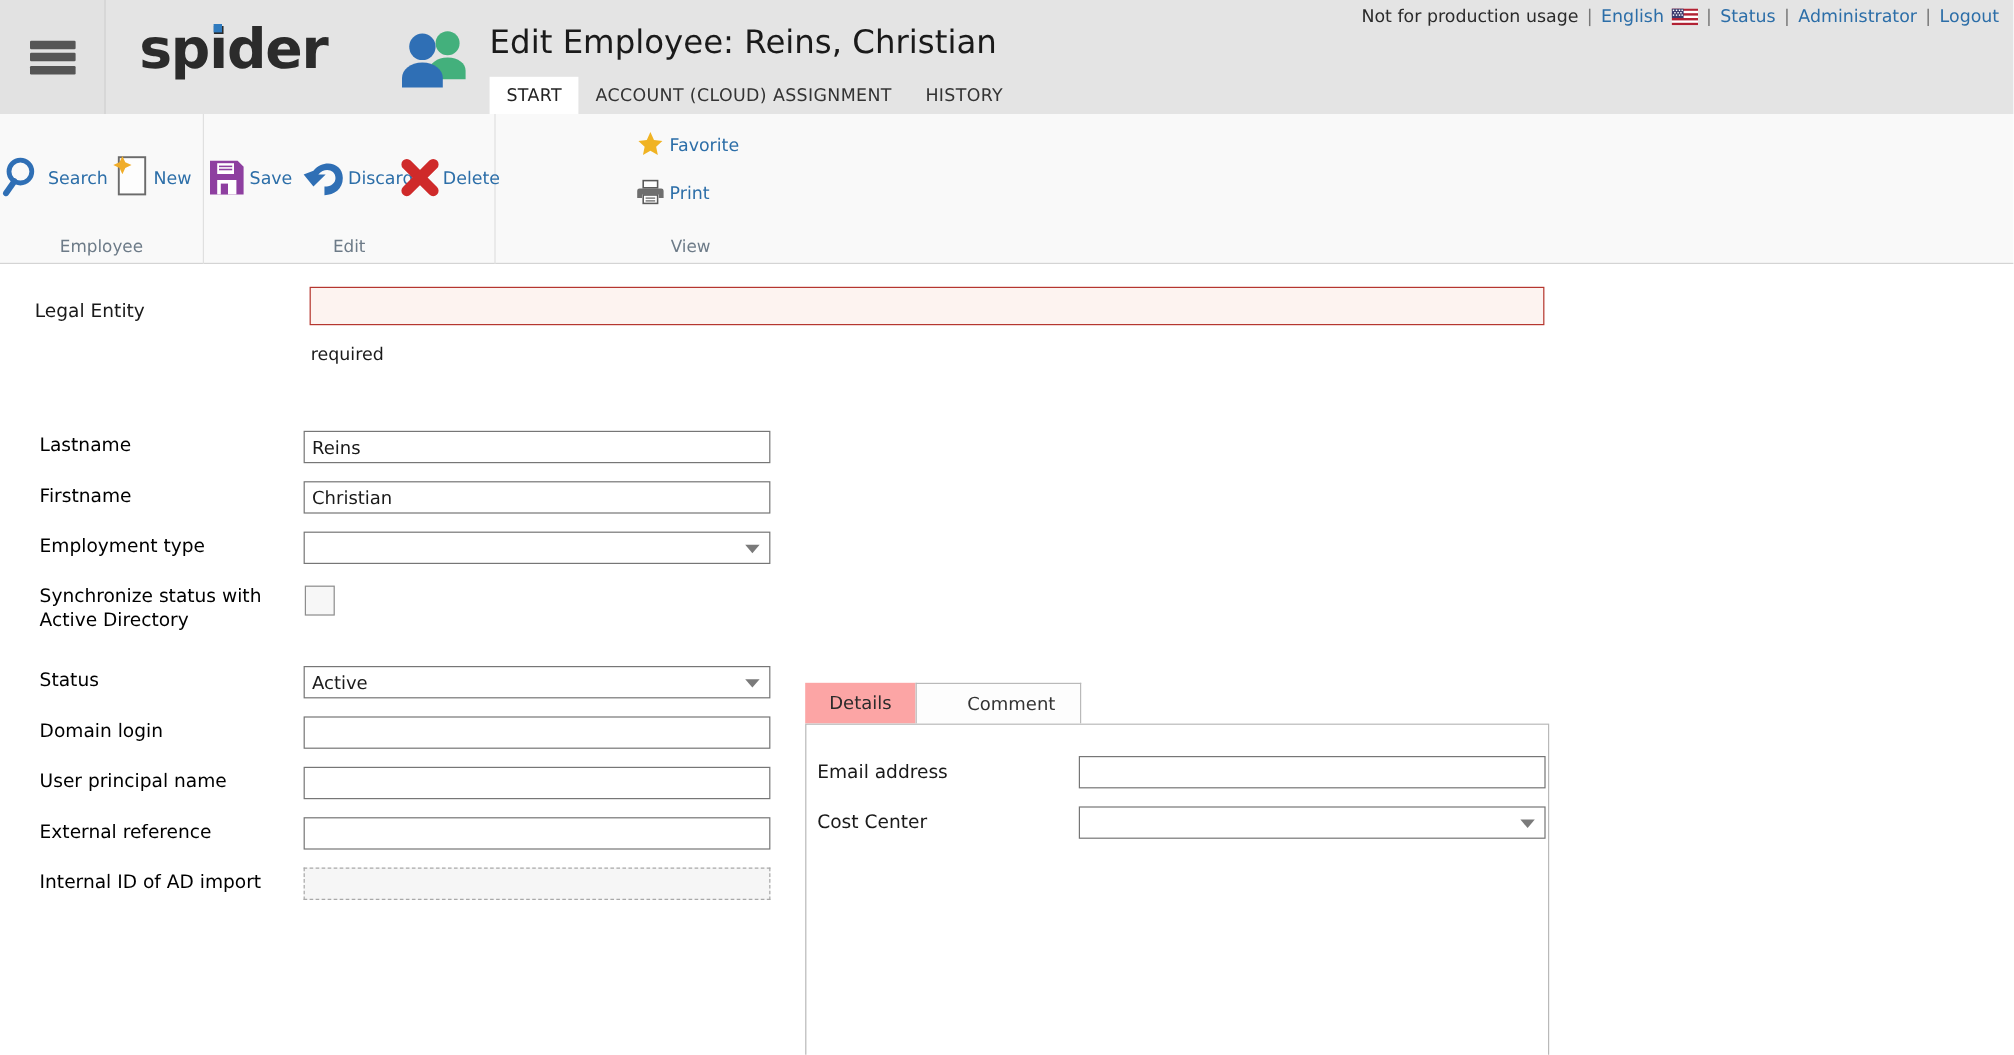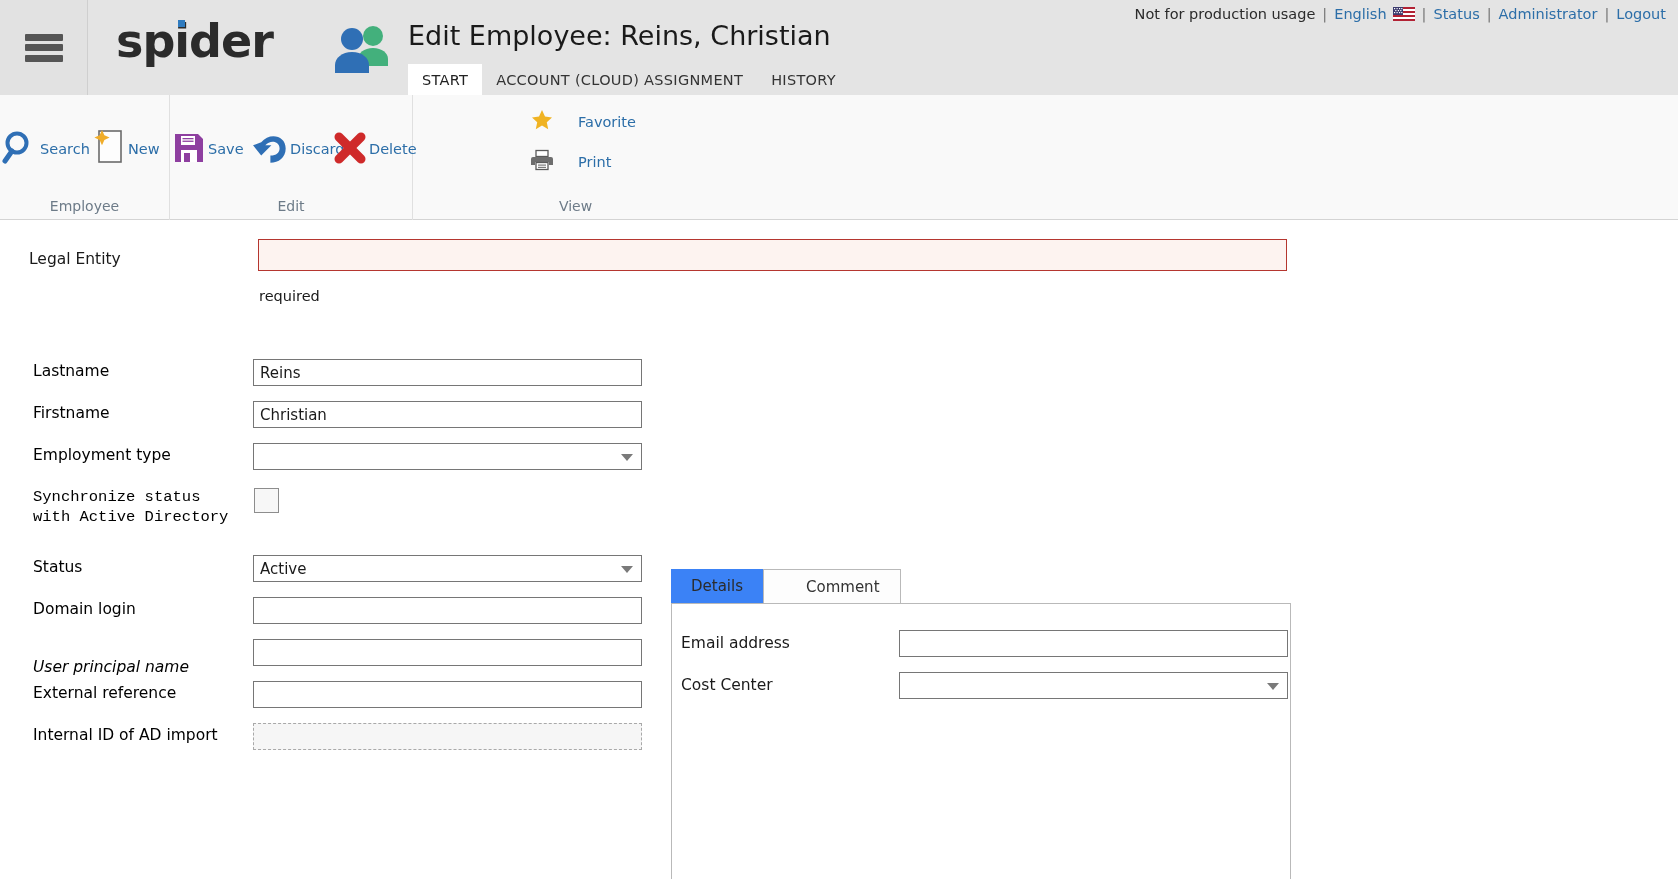--- a/index.html
+++ b/index.html
@@ -67,21 +67,21 @@
     text-align:center; font-size:14px; color:#6d7b88;
   }
   .ritems { position:absolute; top:8px; left:0; width:100%; height:86px; display:flex; }
   .ritem {
     width:88px; display:flex; flex-direction:row; align-items:center;
     justify-content:flex-start; cursor:pointer; padding-top:4px;
   }
   .ritem .ic { height:50px; display:flex; align-items:center; justify-content:center; }
   .ritem .lbl { font-size:14.5px; color:#2c6ea8; margin-top:2px; }
 
-  .ritem-h { display:flex; align-items:center; gap:24px; cursor:pointer; padding:3px 0 3px 14px; }
+  .ritem-h { display:flex; align-items:center; gap:4px; cursor:pointer; padding:3px 0 3px 14px; }
   .ritem-h .lbl { font-size:14.5px; color:#2c6ea8; }
 
   
   .gdpr-tabcover {
     position:absolute; left:413px; top:-31px; width:103px; height:31px; background:#fff;
   }
 
   
   .form-area { position:absolute; top:220px; left:0; width:1678px; height:659px; background:#fff; }
 
@@ -127,21 +127,21 @@
     border:1px dashed #a9a9a9; background:#f6f6f6;
   }
 
   
   .rpanel { position:absolute; left:671px; top:349px; width:620px; height:418px; }
   .rtabs { position:absolute; top:0; left:0; height:34px; display:flex; }
   .rtab {
     height:34px; padding:0 20px; display:flex; align-items:center;
     font-size:15px; color:#333; cursor:pointer;
   }
-  .rtab.active { background:#3b82f6; color:#2b2b2b; }
+  .rtab.active { background:#fca5a5; color:#2b2b2b; }
   .rtab.inactive { background:#fdfdfd; border:1px solid #b9b9b9; border-bottom:none;padding-left:42px; }
   .rbody {
     position:absolute; top:34px; left:0; width:620px; height:384px;
     border:1px solid #b9b9b9; background:#fff;
   }
   .rrow { position:absolute; left:0; width:100%; height:42px; }
   .rlabel { position:absolute; left:9px; font-size:15.5px; color:#1a1a1a; }
   .rinput {
     position:absolute; left:227px; width:389px; height:27px;
     border:1px solid #767676; background:#fff; font-size:15px; padding:2px 6px; font-family:inherit;
@@ -336,40 +336,40 @@
       </div>
 
       <div class="frow">
         <div class="flabel" style="top:11px;">Employment type</div>
         <div class="fselect" style="top:9px;">
           <span></span>
           <span class="caret"></span>
         </div>
       </div>
 
-      <div class="frow" style="height:70px;font-family:Liberation Mono, monospace;">
+      <div class="frow" style="height:70px;">
         <div class="flabel" style="top:11px; width:200px;">Synchronize status with Active Directory</div>
         <div class="fcheckbox" style="top:12px;"></div>
       </div>
 
       <div class="frow">
         <div class="flabel" style="top:11px;">Status</div>
         <div class="fselect" style="top:9px;text-align:center;">
           <span>Active</span>
           <span class="caret"></span>
         </div>
       </div>
 
       <div class="frow">
         <div class="flabel" style="top:11px;">Domain login</div>
         <input class="finput" style="top: 9px;" type="text" value="">
       </div>
 
       <div class="frow">
-        <div class="flabel" style="top:27px;font-style:italic;">User principal name</div>
+        <div class="flabel" style="top:11px;">User principal name</div>
         <input class="finput" style="top: 9px;" type="text" value="">
       </div>
 
       <div class="frow">
         <div class="flabel" style="top:11px;">External reference</div>
         <input class="finput" style="top: 9px;" type="text" value="">
       </div>
 
       <div class="frow">
         <div class="flabel" style="top:11px;">Internal ID of AD import</div>

